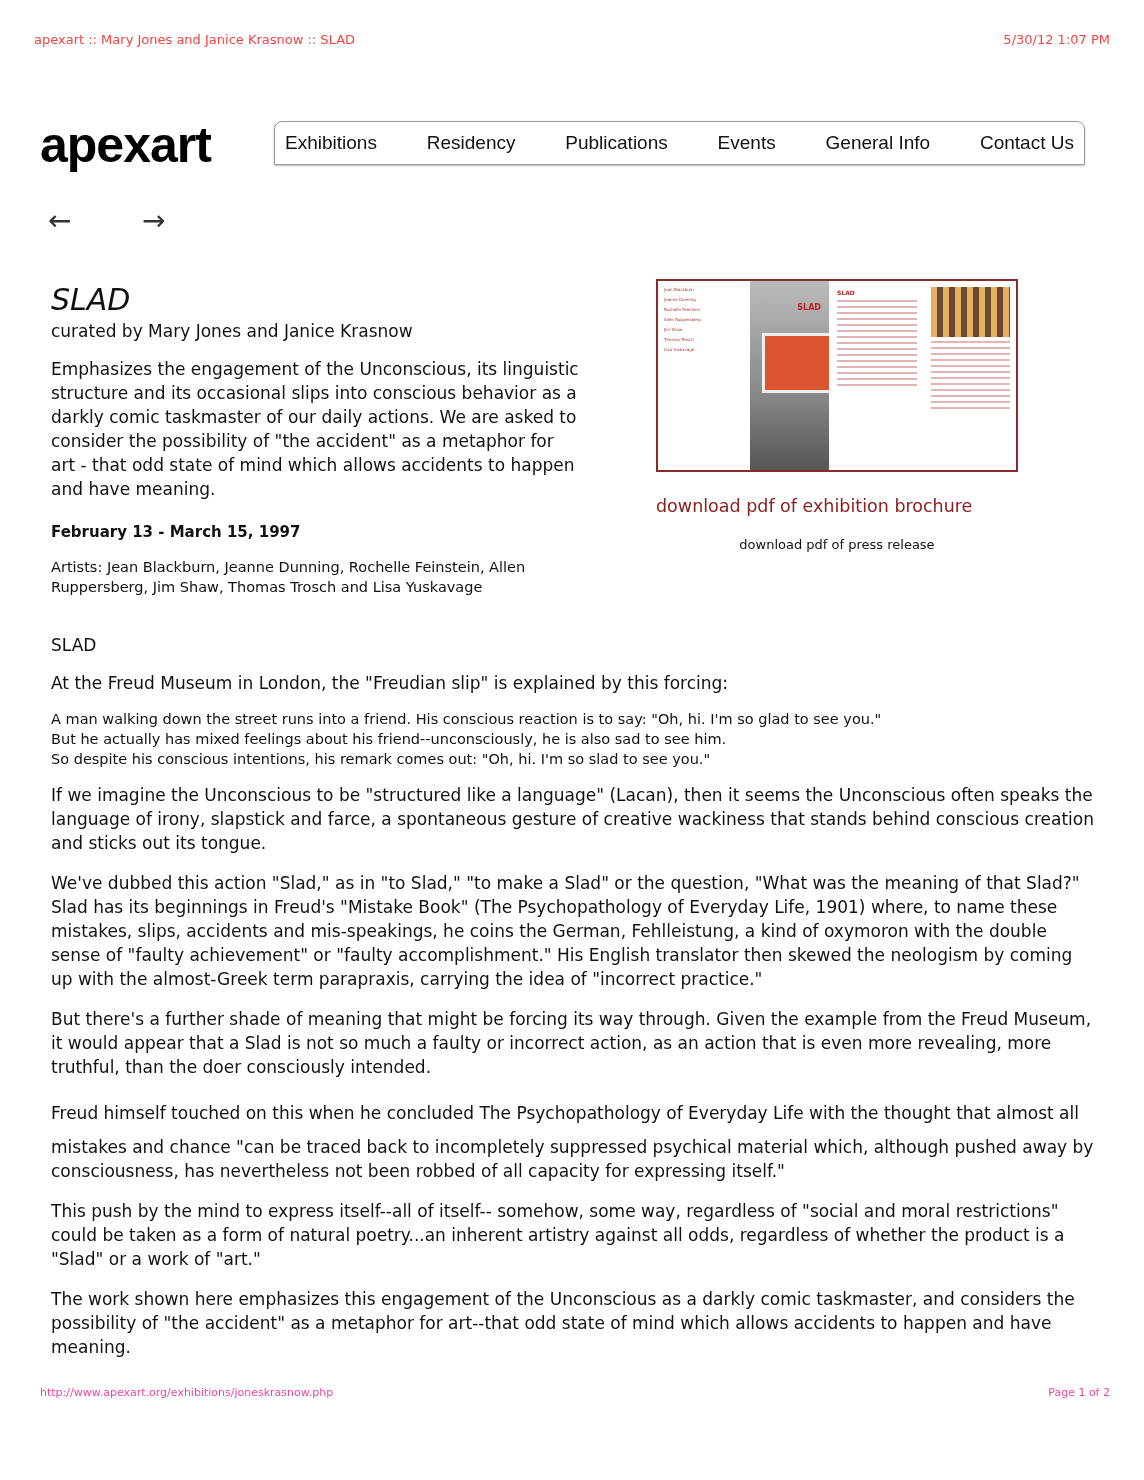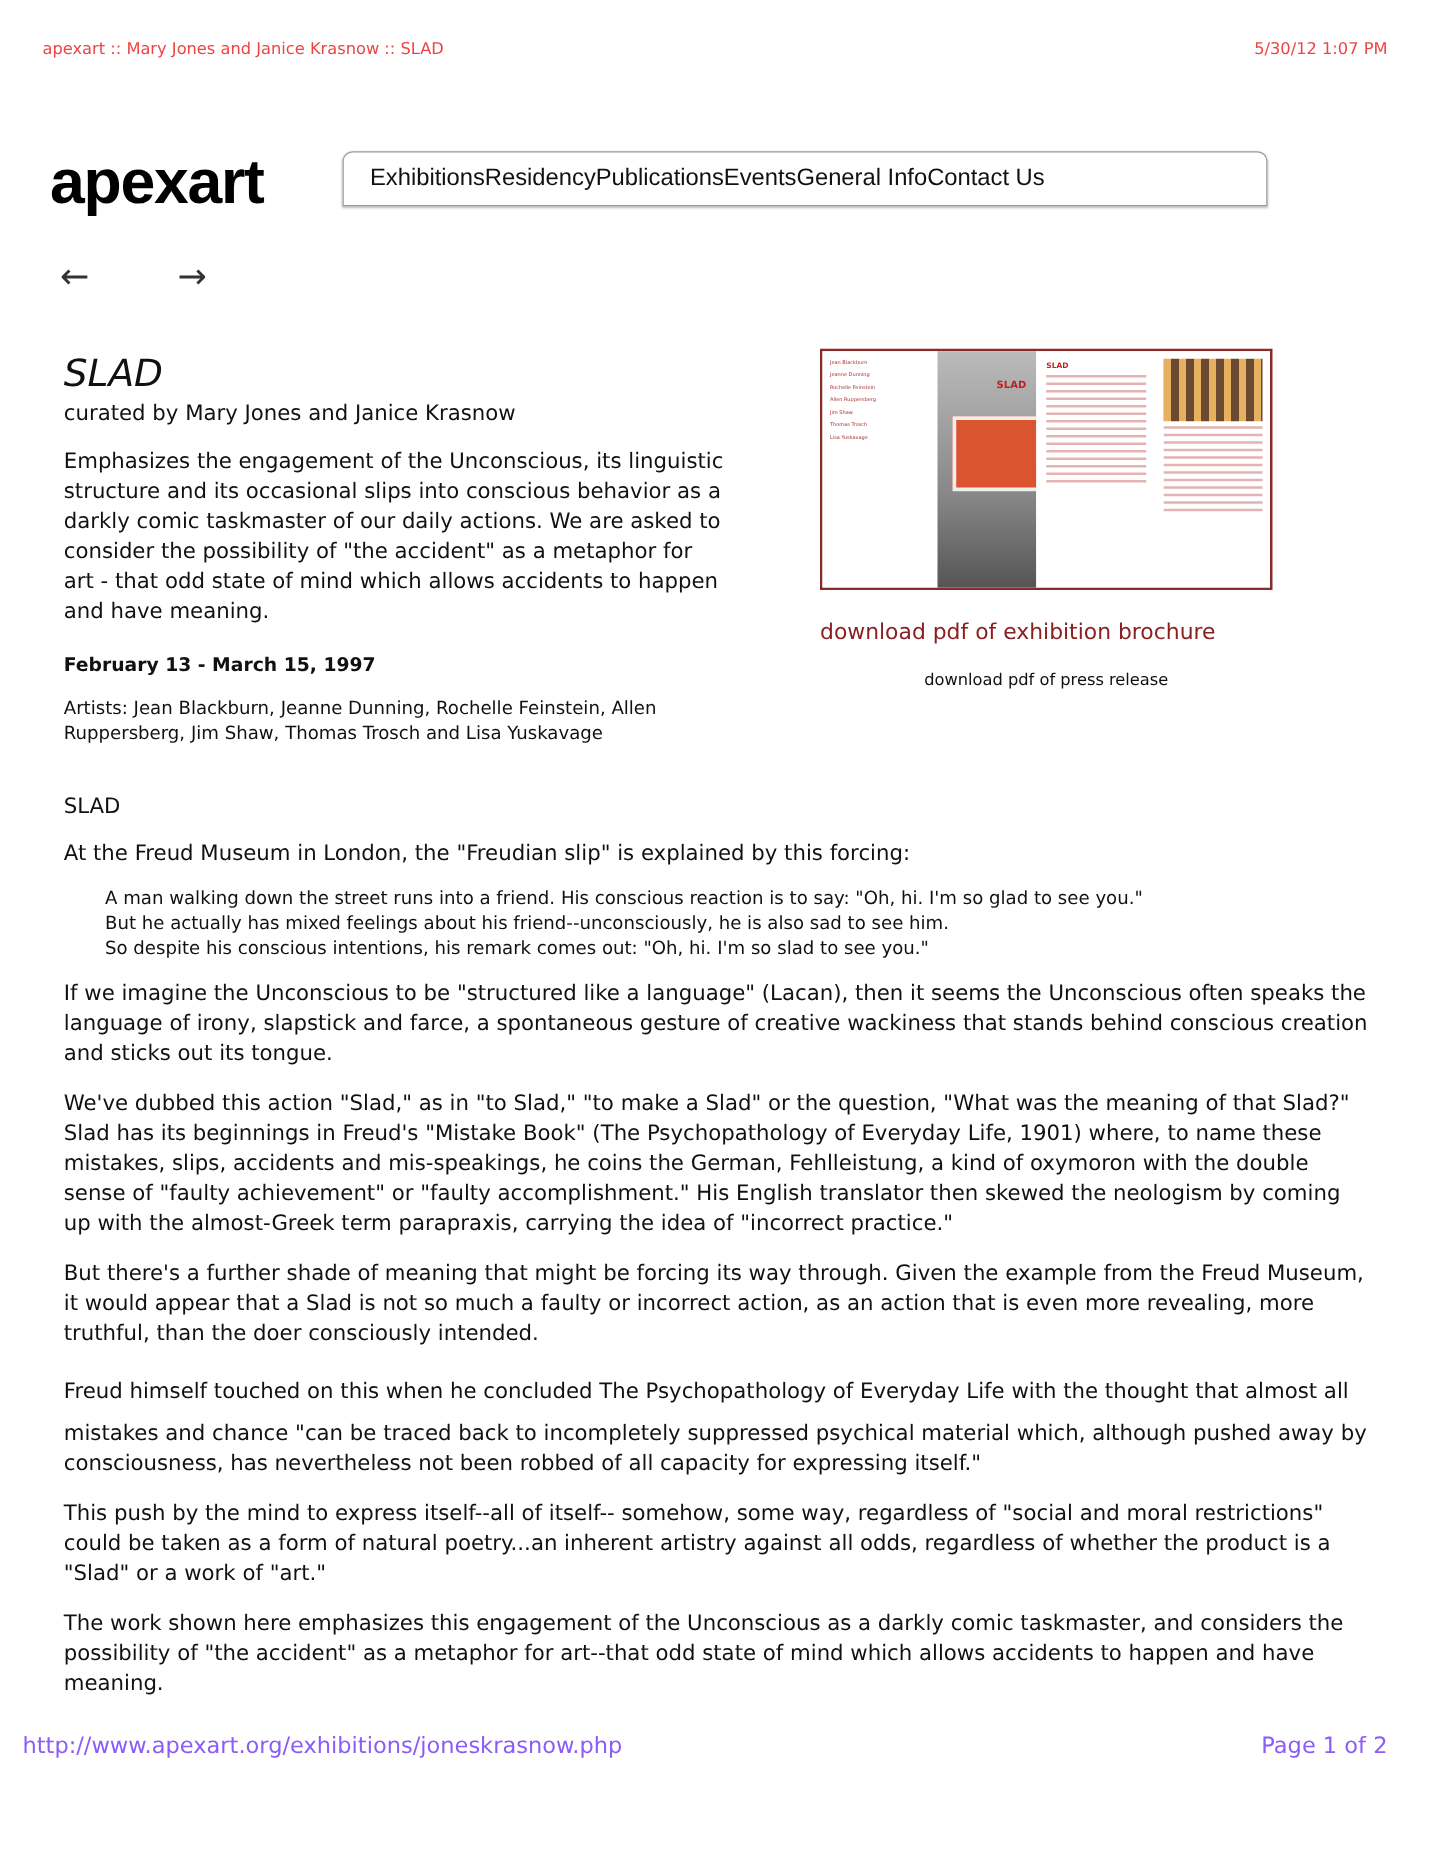--- a/index.html
+++ b/index.html
@@ -1,20 +1,20 @@
 <!DOCTYPE html>
 <html><head>
 <meta charset="utf-8">
 <style>
   html, body { margin:0; padding:0; background:#fff; }
   body { width:1144px; height:1480px; position:relative; overflow:hidden; font-family:"DejaVu Sans", sans-serif; color:#111; }
   .print-header { position:absolute; top:32px; left:34px; right:34px; font-size:13px; color:#ef4444; display:flex; justify-content:space-between; }
-  .print-footer { position:absolute; top:1386px; left:18px; right:34px; font-size:18px; color:#8b5cf6; display:flex; justify-content:space-between; }
+  .print-footer { position:absolute; top:1386px; left:40px; right:34px; font-size:11px; color:#ec4899; display:flex; justify-content:space-between; }
   .logo { position:absolute; left:40px; top:116px; font-family:"Liberation Sans", sans-serif; font-weight:bold; font-size:50px; letter-spacing:-1px; color:#000; }
-  .nav { position:absolute; left:274px; top:121px; width:740px; height:44px; border:1px solid #999; border-radius:8px 8px 0 0; box-shadow:0 1px 2px #bbb; display:flex; align-items:center; justify-content:flex-start; box-sizing:border-box; padding:0 21px; }
+  .nav { position:absolute; left:274px; top:121px; width:811px; height:44px; border:1px solid #999; border-radius:8px 8px 0 0; box-shadow:0 1px 2px #bbb; display:flex; align-items:center; justify-content:space-between; box-sizing:border-box; padding:0 10px; }
   .nav a { font-family:"Liberation Sans", sans-serif; font-size:19px; color:#111; text-decoration:none; }
   .arrow { position:absolute; top:204px; font-size:28px; color:#333; cursor:pointer; }
   .left-col { position:absolute; left:51px; top:282px; width:530px; }
   .title { font-size:30px; font-style:italic; margin:0; font-weight:normal; }
   .curated { font-size:17px; margin-top:4px; }
   .summary { font-size:17px; line-height:24px; margin-top:16px; }
   .dates { font-size:15px; font-weight:bold; margin-top:22px; }
   .artists { font-size:14.5px; line-height:20px; margin-top:16px; }
   .brochure { position:absolute; left:656px; top:279px; width:362px; height:193px; border:2px solid #8a2a2a; box-sizing:border-box; display:flex; background:#fff; }
   .b-panel { flex:1; position:relative; overflow:hidden; }
@@ -26,21 +26,21 @@
   .b3 .t { font-size:6px; color:#b22; font-weight:bold; }
   .b3 .lines div, .b4 .lines div { height:2px; background:#e4b3b3; margin:4px 0; }
   .b4 { background:#fff; padding:6px; }
   .b4 .pic { height:50px; background:repeating-linear-gradient(90deg,#e6b060 0 6px,#6b4a32 6px 12px); }
   .dl1 { position:absolute; left:656px; width:362px; top:496px; text-align:left; font-size:17.5px; color:#8a2020; text-decoration:none; }
   .dl2 { position:absolute; left:656px; width:362px; top:537px; text-align:center; font-size:13px; color:#111; text-decoration:none; }
   .body { position:absolute; left:51px; top:635px; width:1045px; }
   .body p { margin:0; }
   .h2 { font-size:17px; }
   .p { font-size:17px; line-height:24px; }
-  .quote { font-size:14.5px; line-height:20px;margin-left:33px; }
+  .quote { font-size:14.5px; line-height:20px; }
 </style>
 </head>
 <body>
 
 <div class="print-header">
   <span>apexart :: Mary Jones and Janice Krasnow :: SLAD</span>
   <span>5/30/12 1:07 PM</span>
 </div>
 
 <div class="logo">apexart</div>

